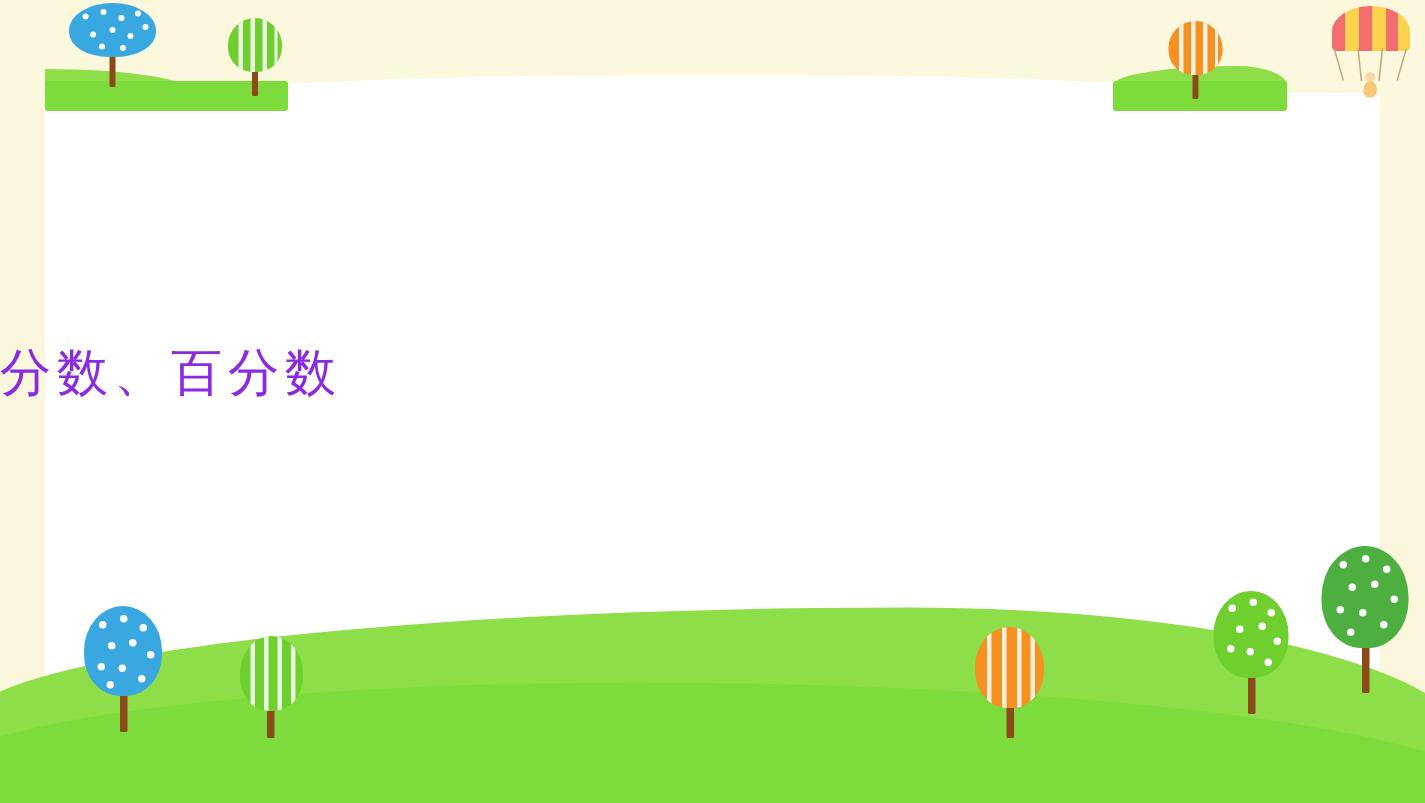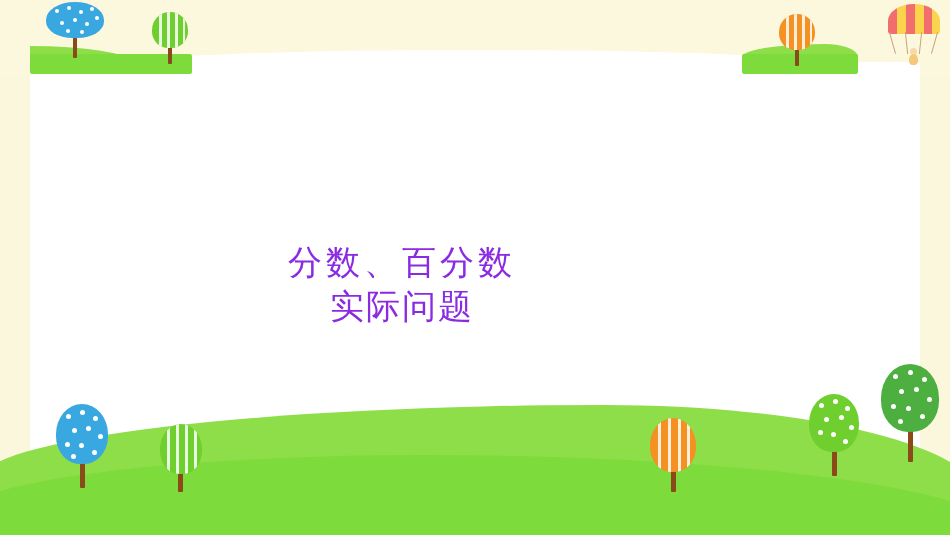--- a/index.html
+++ b/index.html
@@ -93,23 +93,23 @@
     left: 742px; top: 44px;
     width: 116px; height: 18px;
     background: #8ede4a;
     border-top-left-radius: 100% 100%;
     border-top-right-radius: 40% 100%;
   }
   
   .title-block {
     position: absolute;
     left: 0;
-    top: 241px;
+    top: 228px;
     width: 804px;
-    text-align: center;
+    text-align: left;
     line-height: 1.28;
   }
   .title-line {
     color: #8a2be2;
     font-family: "DejaVu Sans", sans-serif;
     font-size: 34px;
     font-weight: 400;
     letter-spacing: 2px;
   }
   .title-line.l1 { letter-spacing: 4px; }
@@ -226,21 +226,20 @@
     <div class="para-line" style="left:6px;  top:28px; height:22px; transform:rotate(-16deg);"></div>
     <div class="para-line" style="left:20px; top:28px; height:22px; transform:rotate(-6deg);"></div>
     <div class="para-line" style="left:34px; top:28px; height:22px; transform:rotate(6deg);"></div>
     <div class="para-line" style="left:48px; top:28px; height:22px; transform:rotate(16deg);"></div>
     <div class="para-head" style="left:24px; top:44px;"></div>
     <div class="para-body" style="left:23px; top:50px;"></div>
   </div>
 
   <div class="title-block">
     <div class="title-line l1">分数、百分数</div>
-    <div class="title-line l2">实际问题</div>
   </div>
 
   <div class="hill-back"></div>
   <div class="hill-front"></div>
 
   <div class="tree" style="left:52px; top:404px; width:62px; height:84px;">
     <div class="trunk" style="left:28px; top:52px; width:5px; height:32px;"></div>
     <div class="crown" style="left:4px; top:0px; width:52px; height:60px; background:#39a8e0;">
       <div class="dot" style="left:10px; top:10px; width:5px; height:5px;"></div>
       <div class="dot" style="left:24px; top:6px;  width:5px; height:5px;"></div>

